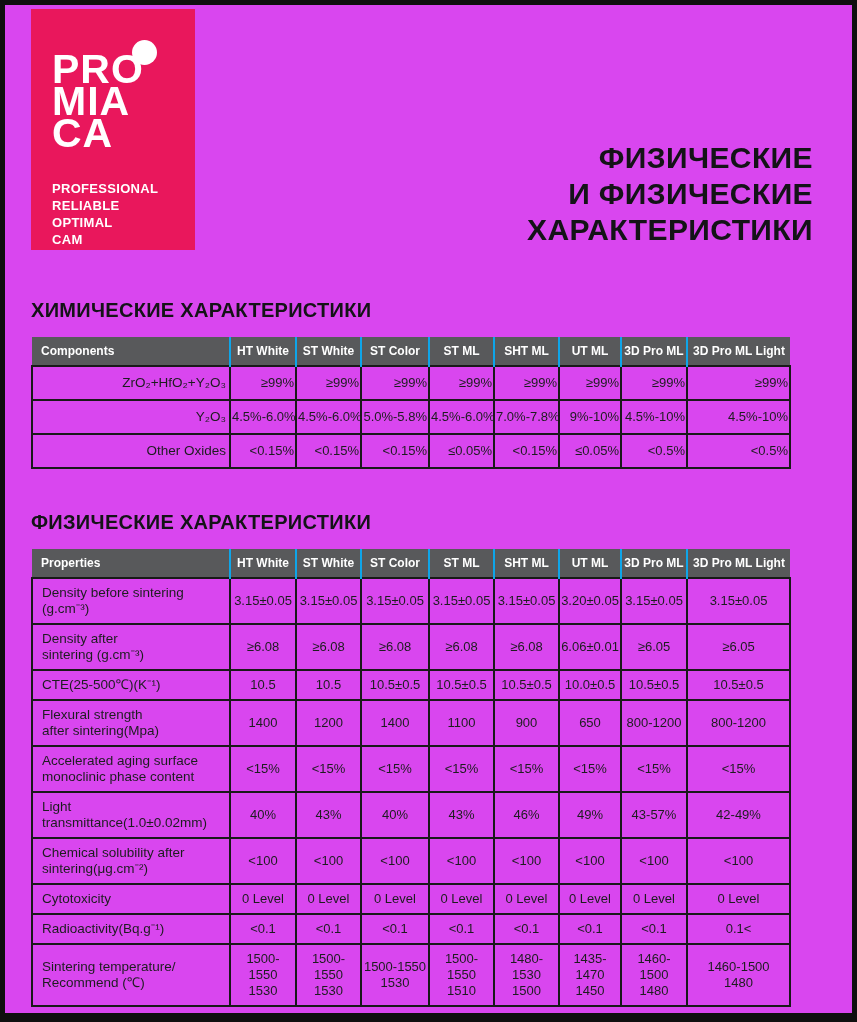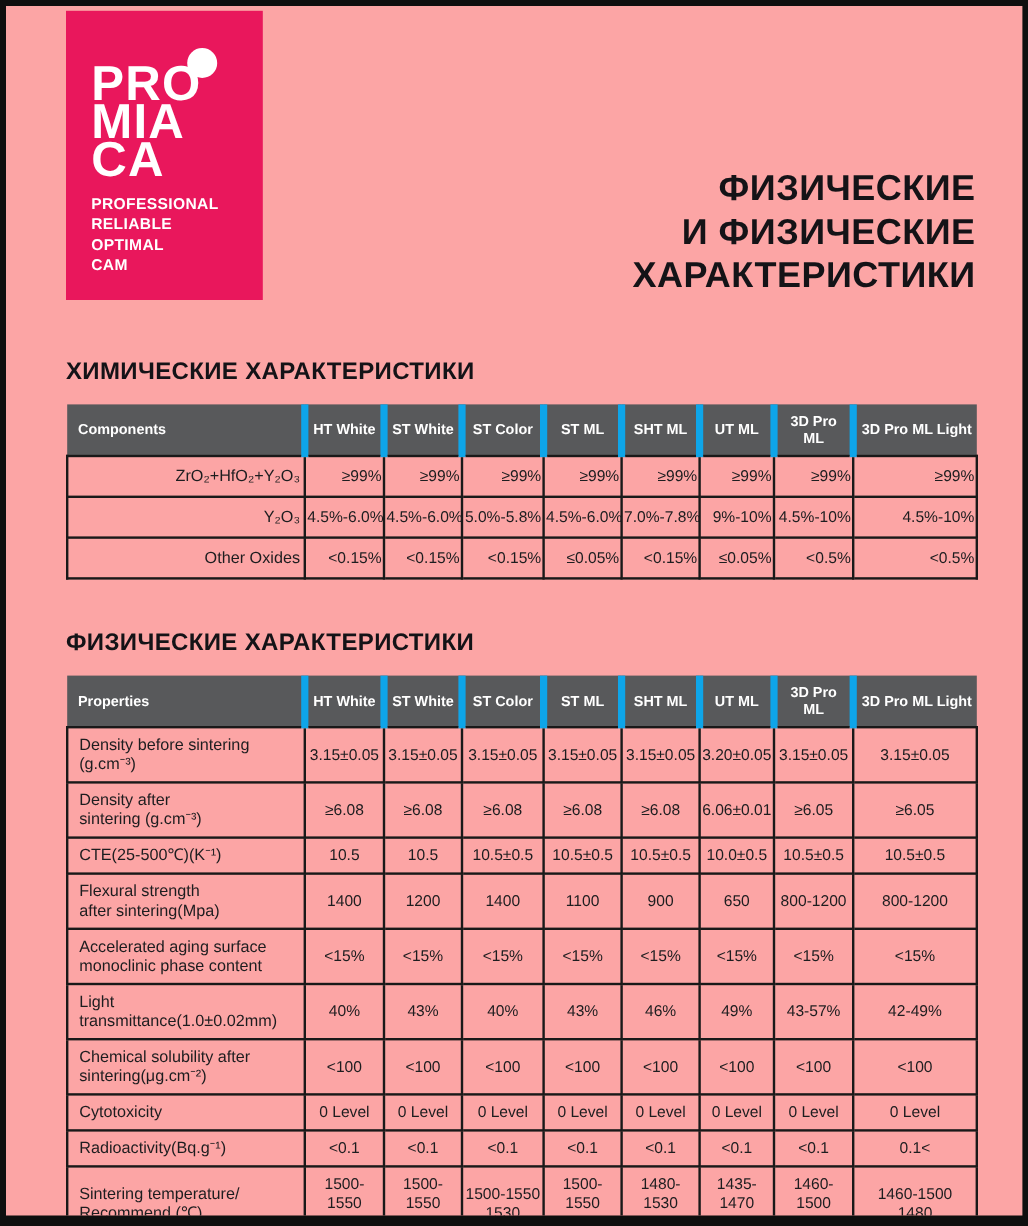--- a/index.html
+++ b/index.html
@@ -6,43 +6,43 @@
   * { box-sizing:border-box; }
   html,body { margin:0; padding:0; background:#fff; }
   body {
     width:857px; height:1022px;
     font-family:"Liberation Sans", sans-serif;
     color:var(--ink);
   }
   .page {
     width:857px; height:1022px;
     border:5px solid #0f0f0f; border-bottom-width:9px;
-    padding:4px 39px 0 50px;
-    background:#fca5a5;
+    padding:4px 39px 0 26px;
+    background:#d946ef;
     overflow:hidden;
   }
   
   .top { display:flex; justify-content:space-between; align-items:flex-start; }
   .logo {
     position:relative;
     width:164px; height:241px;
     background:var(--brand);
     padding:44px 0 0 21px;
     flex:0 0 auto;
   }
   .logo-word {
     color:#fff; font-weight:bold; font-size:41px; line-height:32px; letter-spacing:1px;
   }
   .logo-word span { display:block; }
   .logo-dot {
     position:absolute; top:31px; left:101px;
     width:25px; height:25px; border-radius:50%; background:#fff;
   }
   .logo-tagline {
-    margin-top:12px; color:#fff; font-weight:bold;
+    margin-top:31px; color:#fff; font-weight:bold;
     font-size:13px; line-height:17px; letter-spacing:0.3px;
   }
   .logo-tagline span { display:block; }
   .doc-title {
     margin:131px 0 0; text-align:right;
     font-size:30px; line-height:36px; font-weight:bold;
     color:#141317; letter-spacing:0.4px;
   }
   .doc-title span { display:block; }
   
@@ -50,21 +50,21 @@
     margin:0; font-size:20px; font-weight:bold; color:#141317; letter-spacing:0.3px;
   }
   .chem-block { margin-top:49px; }
   .phys-block { margin-top:42px; }
   
   table { border-collapse:collapse; table-layout:fixed; width:758px; margin-top:15px; }
   thead th {
     background:var(--head-bg); color:#fff;
     font-size:12px; font-weight:bold;
     padding:7px 1px; text-align:center;
-    border-right:6px solid #0ea5e9;
+    border-right:2px solid #0ea5e9;
   }
   thead th:first-child { text-align:left; padding-left:9px; }
   thead th:last-child { border-right:none; }
   tbody th, tbody td {
     border:2px solid var(--line);
     white-space:pre-line; line-height:16px;
   }
   tbody th {
     text-align:left; font-weight:normal;
     font-size:13.5px; padding:6px 3px 6px 9px;

